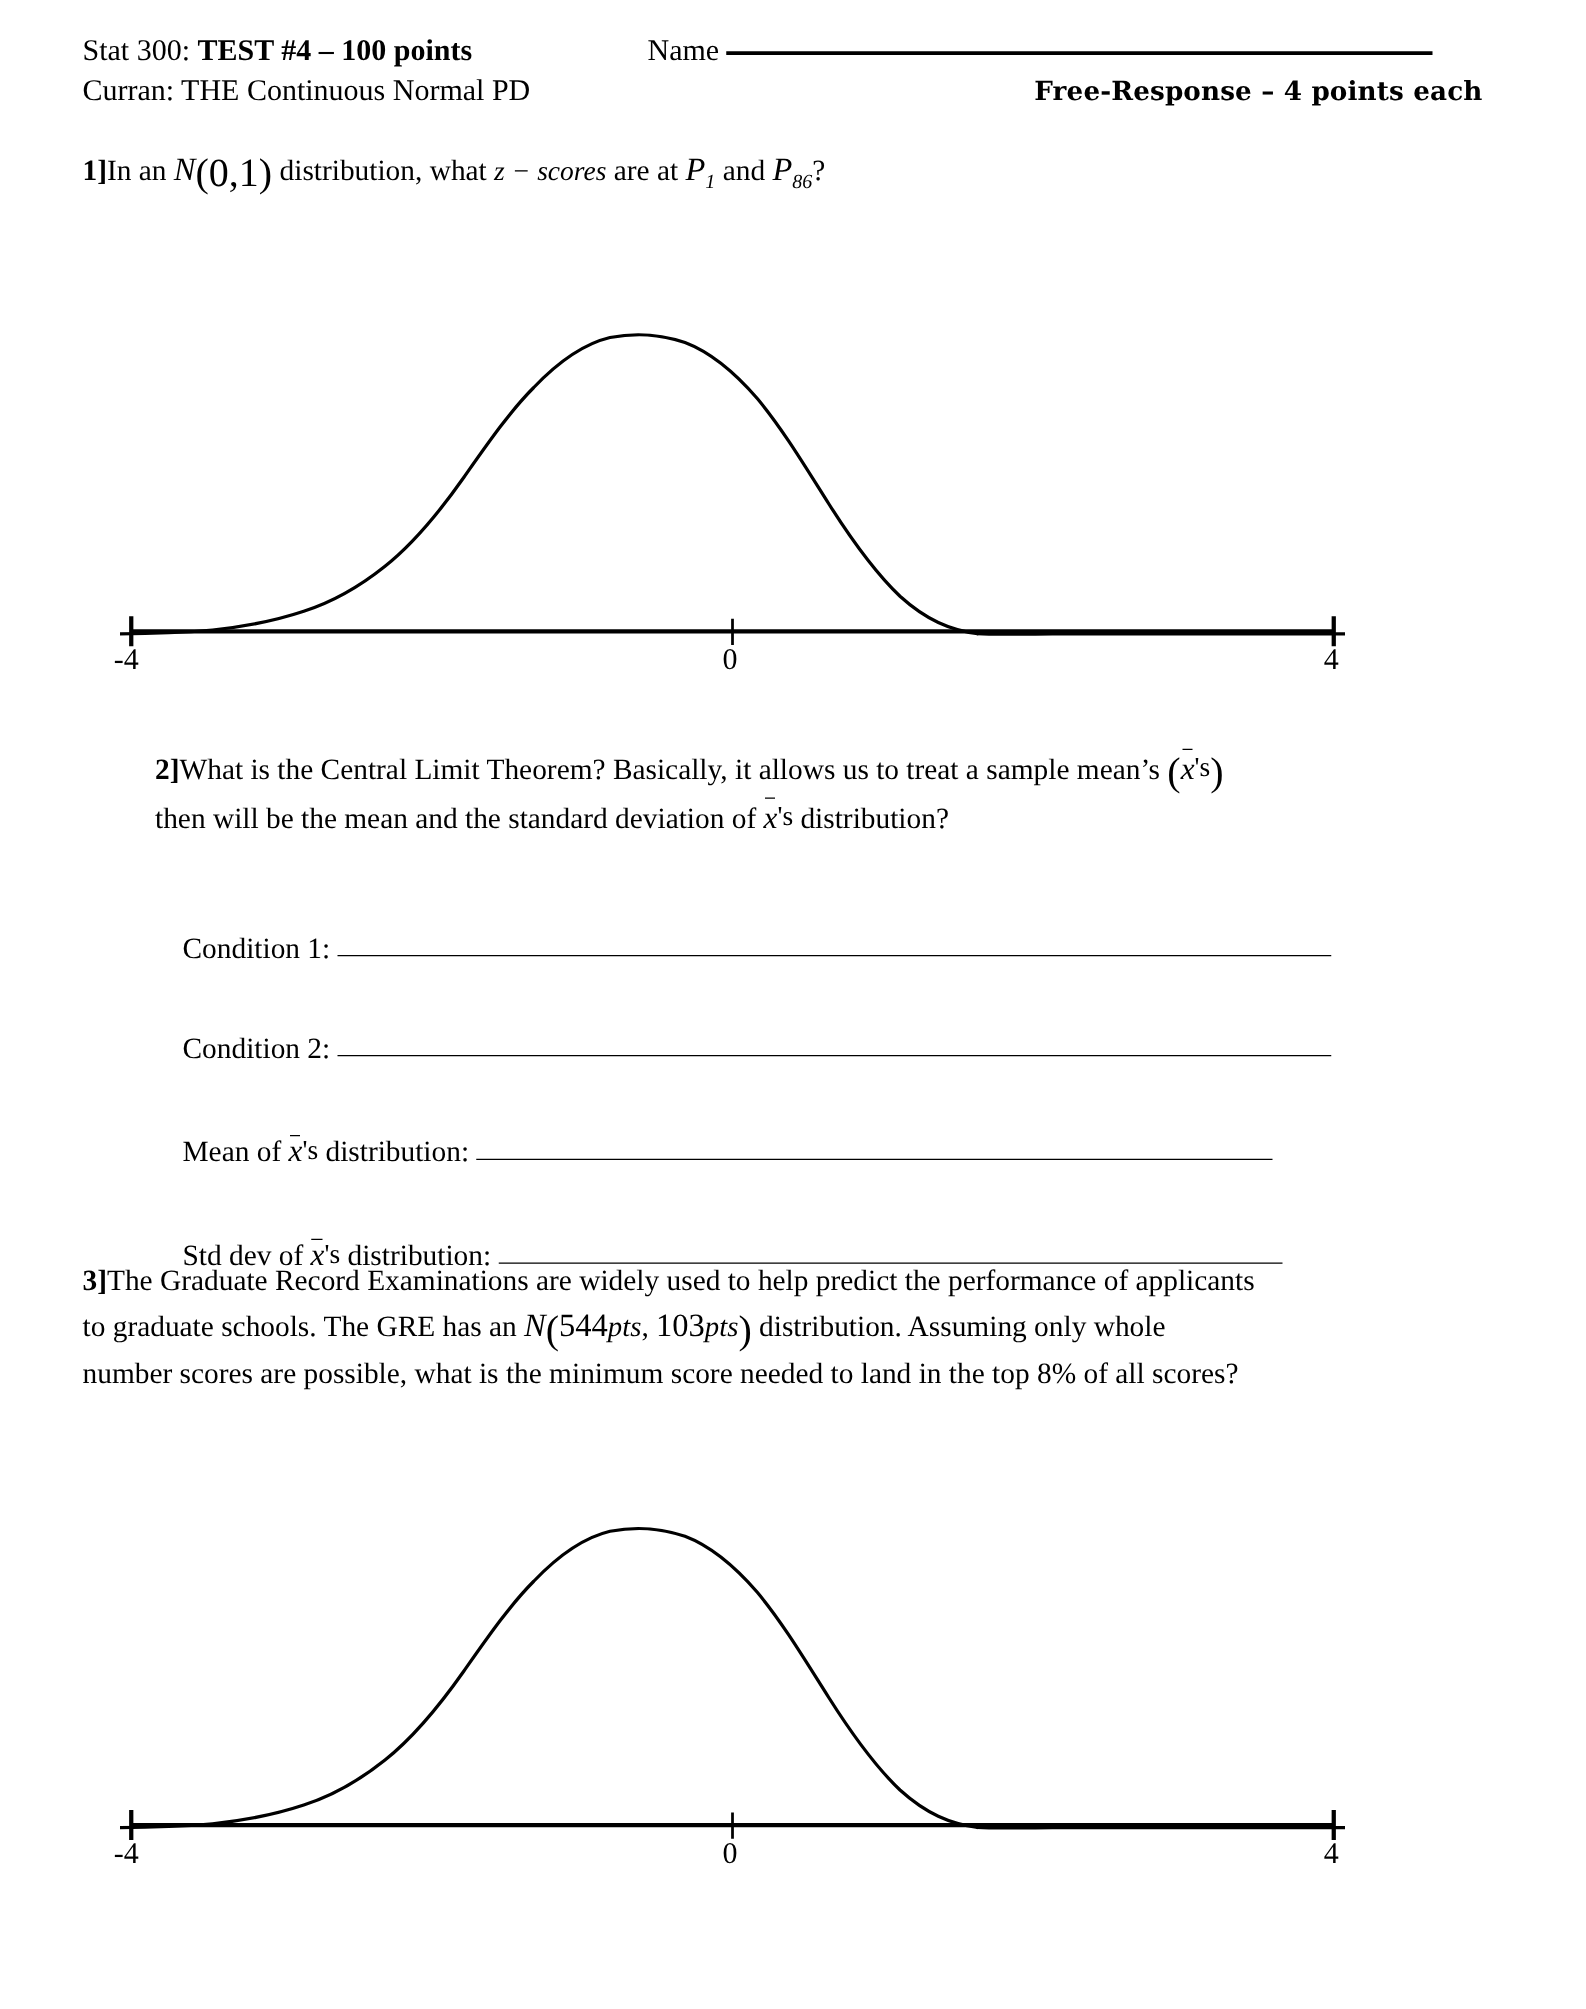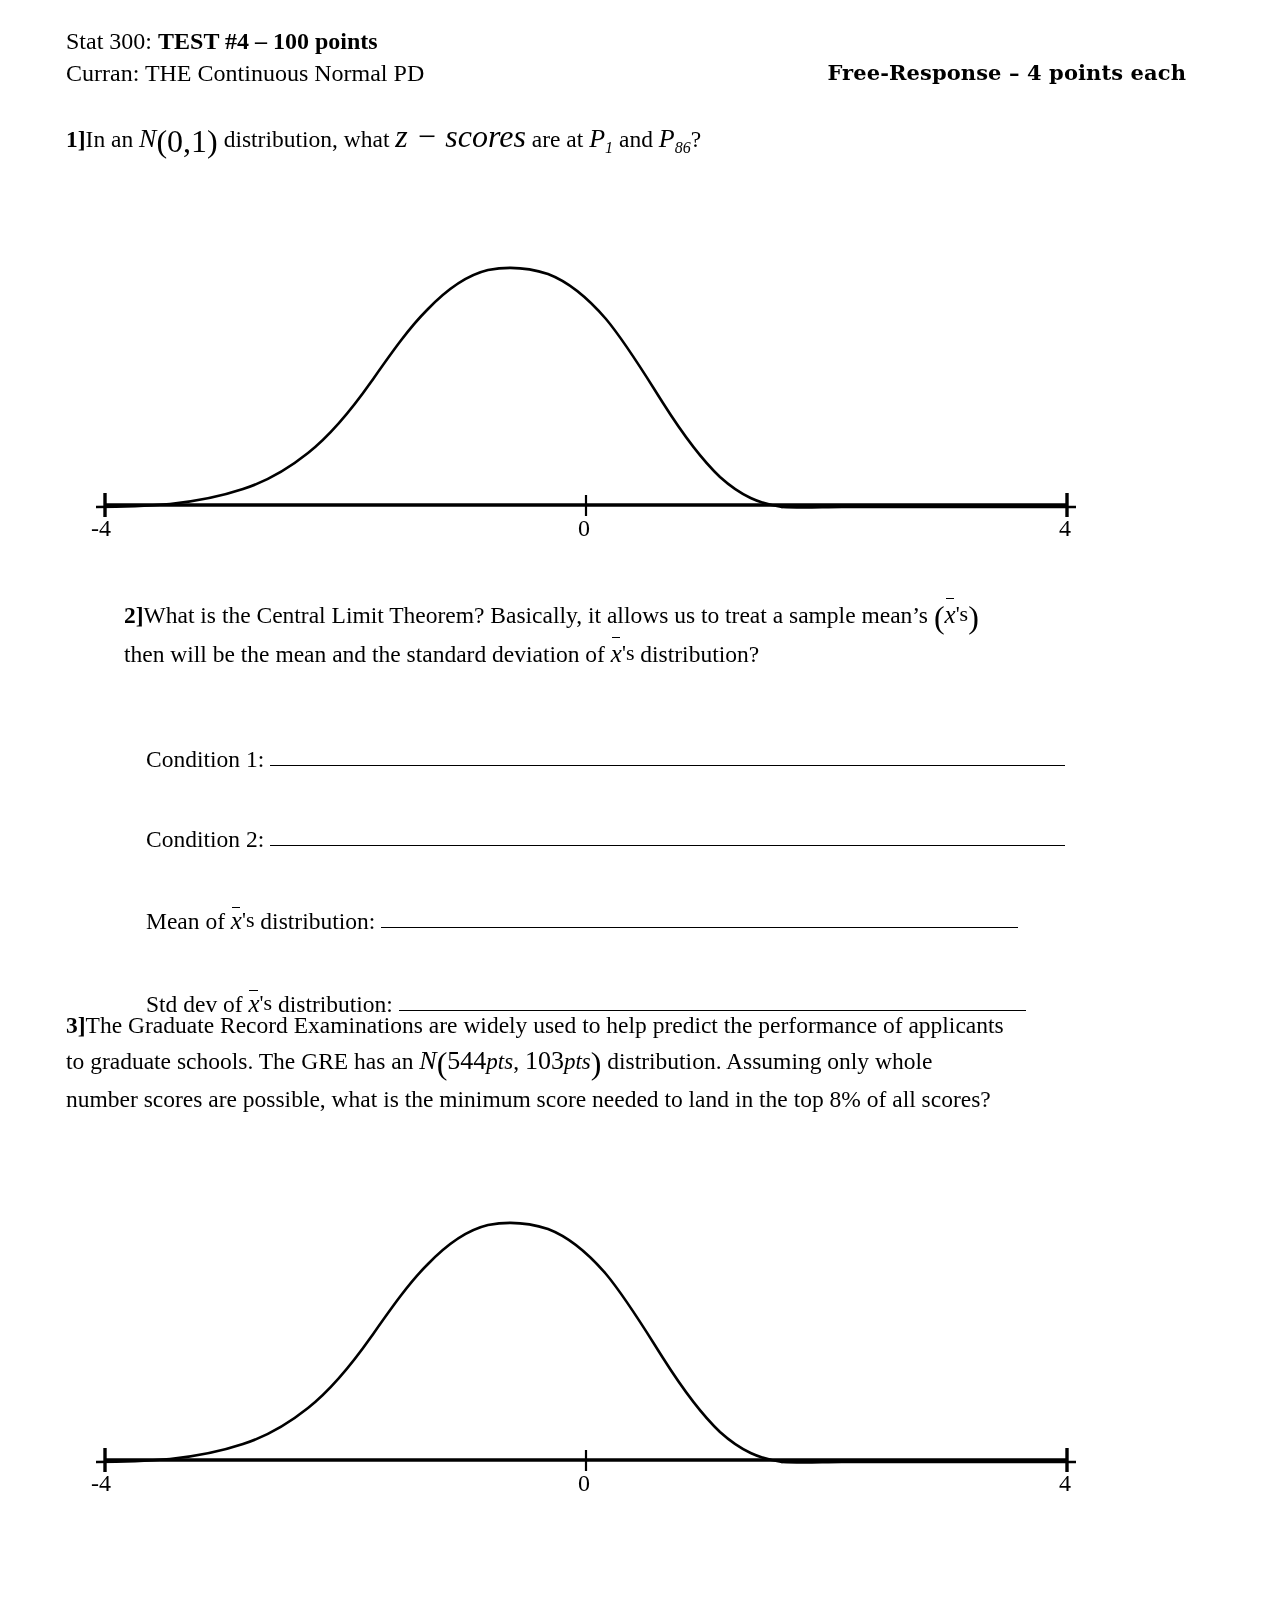--- a/index.html
+++ b/index.html
@@ -84,21 +84,21 @@
     text-align: left;
   }
   .qnum {
     font-weight: bold;
   }
 
   
   .mathi {
     font-family: "Liberation Serif", serif;
     font-style: italic;
-    font-size: 32px;
+    font-size: 22px;
   }
   .mathn {
     font-family: "Liberation Serif", serif;
     font-style: italic;
     font-size: 26px;
   }
   .paren-big {
     font-size: 32px;
     font-style: normal;
     vertical-align: -5px;
@@ -171,20 +171,21 @@
 </head>
 <body>
 
 <div class="page">
 
   <div class="header">
     <div class="hdr-line1"><span>Stat 300: </span><span class="hdr-bold">TEST #4 – 100 points</span></div>
 
     <div class="hdr-line2">Curran: THE Continuous Normal PD</div>
 
+    <div class="name-wrap"><span>Name</span><span class="name-rule"></span></div>
 
     <div class="free-resp">Free-Response – 4 points each</div>
   </div>
 
   <div class="qtext" style="left:66px; top:118px; width:1120px;">
     <span class="qnum">1]</span><span>In an </span><span class="mathn">N</span><span class="paren-big">(0,1)</span><span> distribution, what </span><span class="mathi">z − scores</span><span> are at </span><span class="mathn">P</span><span class="sub">1</span><span> and </span><span class="mathn">P</span><span class="sub">86</span><span>?</span>
   </div>
 
 
   <div class="curvebox" style="left:96px; top:255px; width:980px; height:300px;">

